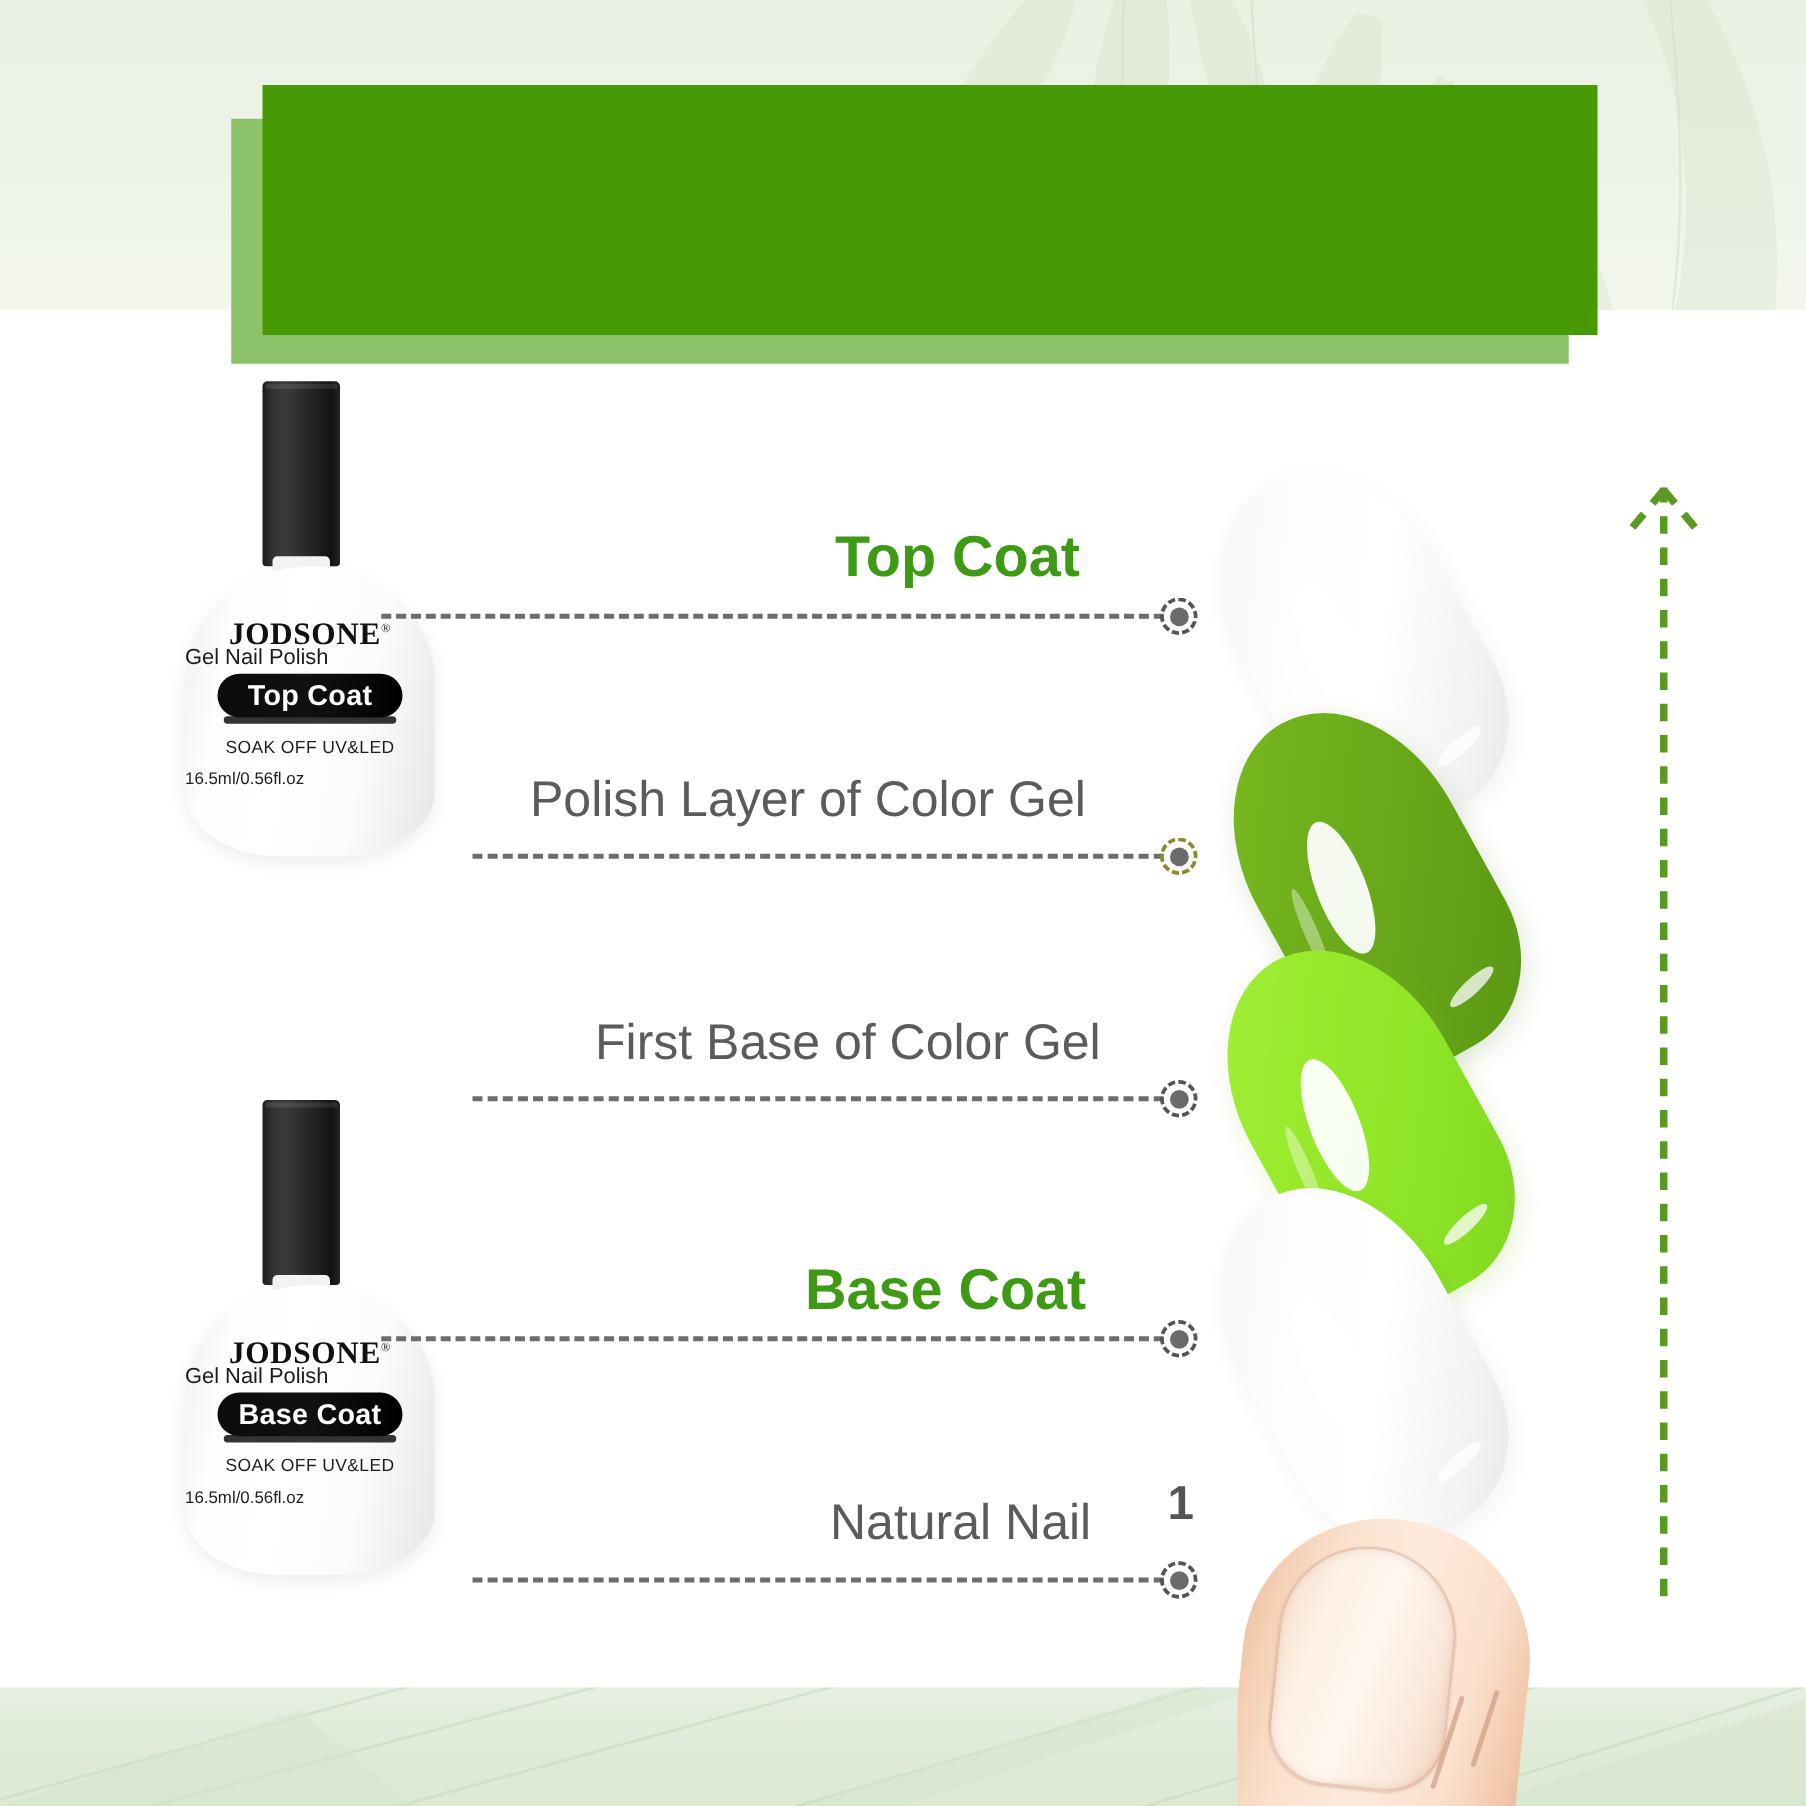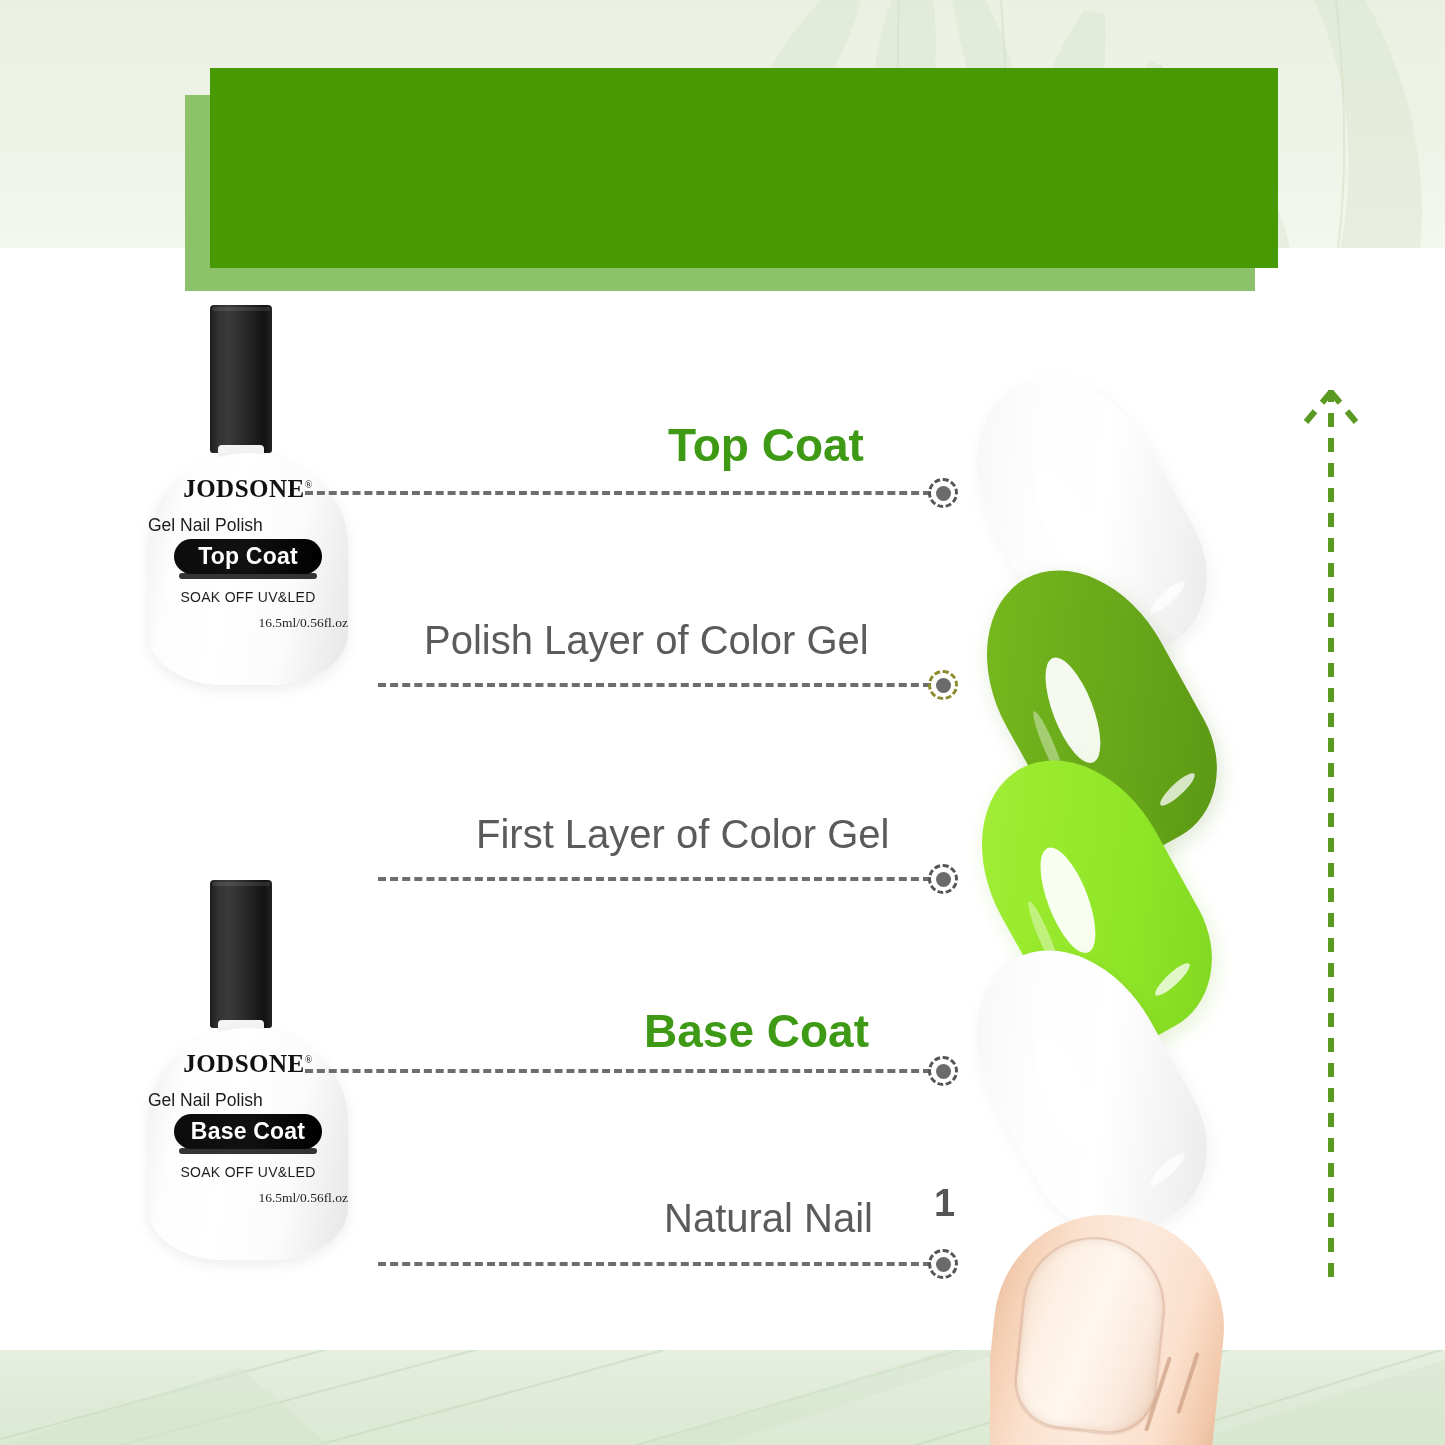--- a/index.html
+++ b/index.html
@@ -28,31 +28,31 @@
   .cap{position:absolute;left:62px;width:62px;height:148px;border-radius:4px 4px 3px 3px;
     background:linear-gradient(90deg,#1c1c1c 0%,#333 14%,#3b3b3b 30%,#262626 62%,#121212 88%,#242424 100%);}
   .cap:after{content:"";position:absolute;left:2px;right:2px;top:2px;height:4px;border-radius:3px;
     background:rgba(255,255,255,.10);}
   .body{position:absolute;left:0;width:200px;height:232px;
     border-radius:58% 58% 44% 44% / 46% 46% 26% 26%;
     background:linear-gradient(100deg,#efefef 0%,#fdfdfd 18%,#ffffff 42%,#fbfbfb 70%,#e9e9e9 95%);
     box-shadow:0 5px 14px rgba(0,0,0,.07);}
   .neck{position:absolute;left:70px;width:46px;height:24px;background:#f4f4f4;border-radius:4px;}
   .brand{position:absolute;left:0;width:200px;text-align:center;
-    font-family:"Liberation Serif",serif;font-weight:bold;font-size:25px;color:#111;letter-spacing:.5px;}
+    font-family:"Liberation Serif",serif;font-weight:bold;font-size:25px;color:#111;letter-spacing:.5px;margin-top:19px;}
   .brand sup{font-size:10px;vertical-align:super;font-weight:normal;}
   .sub{position:absolute;left:0;width:200px;text-align:left;font-size:17.5px;color:#1c1c1c;
     font-family:"Liberation Sans",sans-serif;}
   .pill{position:absolute;left:26px;width:148px;height:35px;border-radius:18px;
     background:linear-gradient(90deg,#0c0c0c 0%,#111 50%,#000 100%);
     display:flex;align-items:center;justify-content:center;
     color:#fff;font-weight:bold;font-size:23px;font-family:"Liberation Sans",sans-serif;letter-spacing:.2px;}
   .pill-shadow{position:absolute;left:31px;width:138px;height:6px;border-radius:4px;background:#111;opacity:.85;}
   .soak{position:absolute;left:0;width:200px;text-align:center;font-size:14px;color:#1d1d1d;letter-spacing:.3px;}
-  .vol{position:absolute;left:0;width:200px;text-align:right;font-size:13.5px;color:#1d1d1d;font-family:Liberation Serif, serif;}
+  .vol{position:absolute;left:0;width:200px;text-align:left;font-size:13.5px;color:#1d1d1d;}
 
   
   .lead{position:absolute;height:0;border-top:4px dashed #6d6d6d;}
   .dot{position:absolute;width:30px;height:30px;border-radius:50%;border:3px dashed #555;
     box-sizing:border-box;display:flex;align-items:center;justify-content:center;}
   .dot i{display:block;width:15px;height:15px;border-radius:50%;background:#6b6b6b;}
   .dot.olive{border-color:#8d8a2e;}
 
   
   .lab{position:absolute;font-family:"Liberation Sans",sans-serif;white-space:nowrap;}
@@ -206,21 +206,21 @@
       <i></i>
     </div>
 
   <div class="lead" style="left:378px;top:1262px;width:553px;"></div>
   <div class="dot" style="left:928px;top:1249px;">
       <i></i>
     </div>
 
   <div class="lab green" style="left:668px;top:418px;">Top Coat</div>
   <div class="lab grey" style="left:424px;top:618px;">Polish Layer of Color Gel</div>
-  <div class="lab grey" style="left:476px;top:812px;">First Layer of Color Gel</div>
+  <div class="lab grey" style="left:476px;top:812px;">First Base of Color Gel</div>
   <div class="lab green" style="left:644px;top:1004px;">Base Coat</div>
   <div class="lab grey" style="left:664px;top:1196px;">Natural Nail</div>
 
   <div class="numtag" style="left:934px;top:1182px;">1</div>
 
   <svg style="position:absolute;left:1300px;top:372px;width:62px;height:910px;" viewBox="0 0 62 910">
     <line x1="31" y1="905" x2="31" y2="18" stroke="#5a9a22" stroke-width="6" stroke-dasharray="14 11"></line>
     <line x1="31" y1="20" x2="6" y2="50" stroke="#5a9a22" stroke-width="6" stroke-dasharray="14 11" stroke-linecap="butt"></line>
     <line x1="31" y1="20" x2="56" y2="50" stroke="#5a9a22" stroke-width="6" stroke-dasharray="14 11" stroke-linecap="butt"></line>
   </svg>

